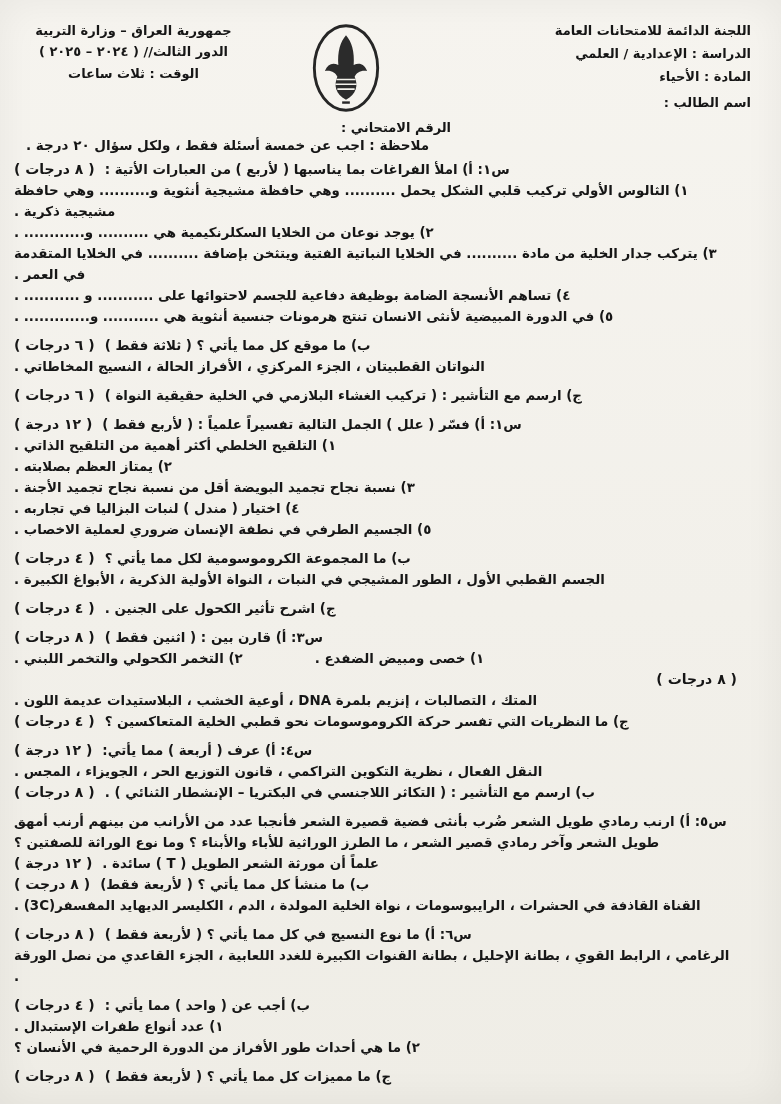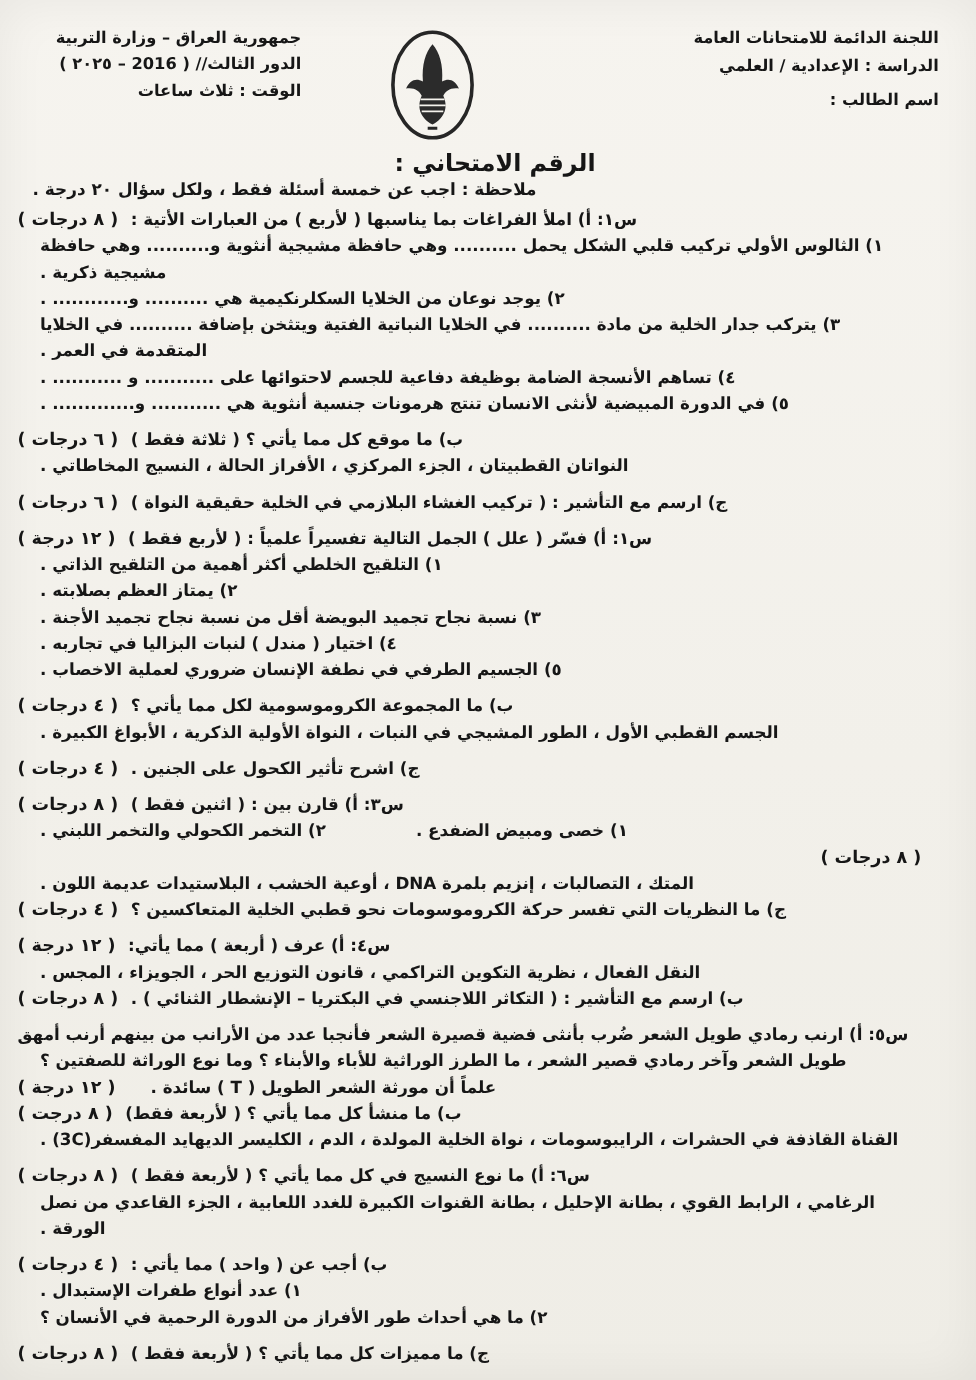--- a/index.html
+++ b/index.html
@@ -23,71 +23,72 @@
   .header{
     display:flex;
     align-items:flex-start;
     padding:20px 30px 0 26px;
   }
   .hdr-right{ width:300px; font-size:13px; line-height:1.75; text-align:right;}
   .hdr-right .hline{white-space:nowrap;}
   .hdr-center{ flex:1; display:flex; flex-direction:column; align-items:center;}
   .emblem-wrap{width:78px;height:96px;}
   .exam-no{
-    font-size:19px;
+    font-size:13px;
     margin-top:4px;
     transform:translateX(50px); 
     white-space:nowrap;
   }
-  .hdr-left{ width:215px; text-align:right; font-size:13px; line-height:1.65;}
+  .hdr-left{ width:215px; text-align:center; font-size:13px; line-height:1.65;}
   .student-name{ margin-top:4px; font-size:13px;}
   .note-row{ padding:2px 40px 0 26px; font-size:13.5px; text-align:left;}
   .body-lines{ padding:6px 34px 0 14px; font-size:13.4px;}
   .line{
     display:flex;
     align-items:baseline;
     line-height:21px;
     min-height:21px;
   }
   .line.gap{ margin-top:8px; }
   .line .txt{ flex:1; text-align:left; }
   .line .marks{ white-space:nowrap; padding-right:10px; font-size:14px; }
-  .ind1 .txt{ padding-right:16px;margin-left:18px; }
+  .ind1 .txt{ padding-right:16px; }
   .col + .col{ margin-right:72px; }
   svg{display:block;}
 </style>
 </head>
 <body>
 
 <div class="page">
 
   <div class="header">
     <div class="hdr-right">
       <div class="hline">اللجنة الدائمة للامتحانات العامة</div>
       <div class="hline">الدراسة : الإعدادية / العلمي</div>
+      <div class="hline">المادة : الأحياء</div>
       <div class="hline student-name">اسم الطالب :</div>
     </div>
 
     <div class="hdr-center">
       <div class="emblem-wrap">
         <svg viewBox="0 0 80 100" width="78" height="96" xmlns="http://www.w3.org/2000/svg">
           <ellipse cx="40" cy="50" rx="33" ry="44" fill="none" stroke="#262626" stroke-width="3"></ellipse>
           <path d="M40 16 C34 23 31 33 32 47 C26 44 21 46 18 53 C25 52 29 55 31 59
                    C27 68 29 77 40 83 C51 77 53 68 49 59 C51 55 55 52 62 53
                    C59 46 54 44 48 47 C49 33 46 23 40 16 Z" fill="#2b2b2b"></path>
           <path d="M30 62 H50 M29 67 H51 M31 72 H49" stroke="#f4f2ec" stroke-width="1.6"></path>
           <path d="M36 86 H44" stroke="#262626" stroke-width="2.5"></path>
         </svg>
       </div>
       <div class="exam-no">الرقم الامتحاني :</div>
     </div>
 
     <div class="hdr-left">
       <div class="hline">جمهورية العراق – وزارة التربية</div>
-      <div class="hline">الدور الثالث// ( 2016 – ٢٠٢٥ )</div>
+      <div class="hline">الدور الثالث// ( ٢٠٢٤ – ٢٠٢٥ )</div>
       <div class="hline">الوقت : ثلاث ساعات</div>
     </div>
   </div>
 
   <div class="note-row">ملاحظة : اجب عن خمسة أسئلة فقط ، ولكل سؤال ٢٠ درجة .</div>
 
   <div class="body-lines" id="body-lines">
       <div class="line ind0">
         <span class="txt">س١: أ) املأ الفراغات بما يناسبها ( لأربع ) من العبارات الأتية :</span>
         <span class="marks">( ٨ درجات )</span>

